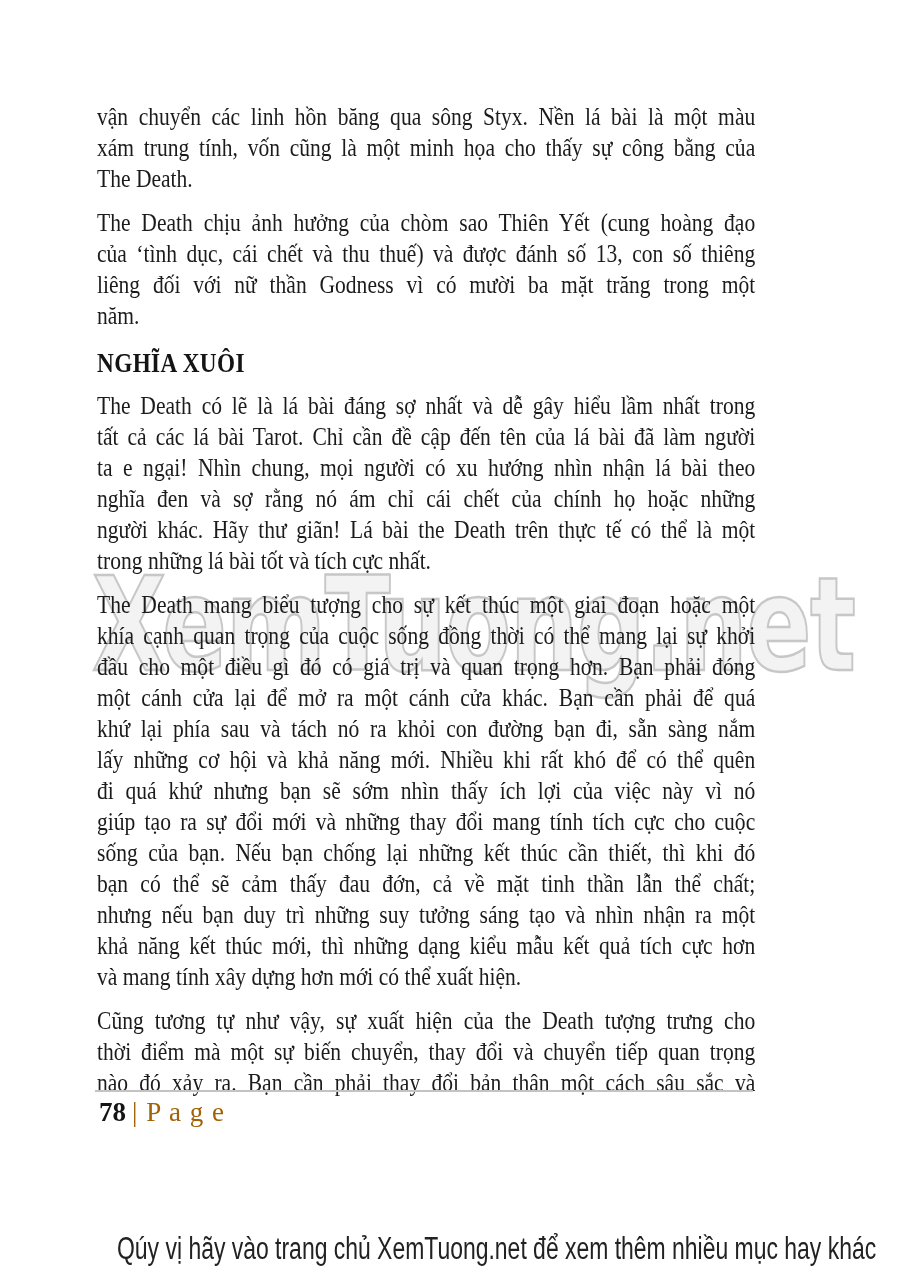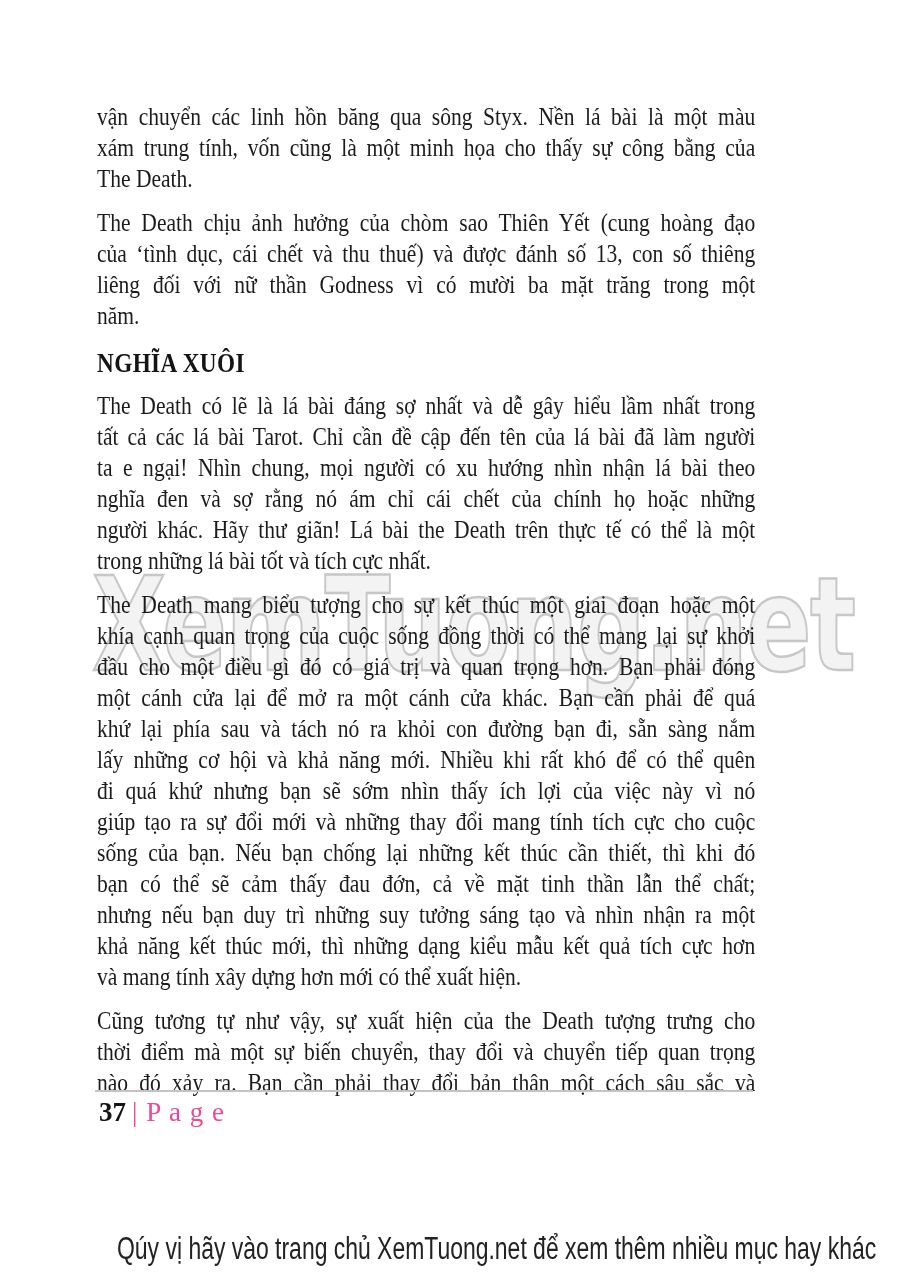--- a/index.html
+++ b/index.html
@@ -78,21 +78,21 @@
     z-index: 2;
     font-size: 27px;
     line-height: 32px;
     white-space: nowrap;
   }
   .page-number {
     font-weight: bold;
     color: #141414;
   }
   .page-word {
-    color: #ec4899;
+    color: #a16207;
     margin-left: 6px;
     letter-spacing: 1px;
   }
   
   .banner {
     position: absolute;
     left: 0;
     top: 1231px;
     width: 900px;
     text-align: center;
@@ -159,18 +159,18 @@
       <div class="ln">Cũng tương tự như vậy, sự xuất hiện của the Death tượng trưng cho</div>
       <div class="ln">thời điểm mà một sự biến chuyển, thay đổi và chuyển tiếp quan trọng</div>
       <div class="ln">nào đó xảy ra. Bạn cần phải thay đổi bản thân một cách sâu sắc và</div>
     </div>
 
   </div>
 
   <div class="footer-divider"></div>
 
   <div class="page-footer">
-    <span class="page-number">37</span><span class="page-word">| P a g e</span>
+    <span class="page-number">78</span><span class="page-word">| P a g e</span>
   </div>
 
   <div class="banner">Qúy vị hãy vào trang chủ XemTuong.net để xem thêm nhiều mục hay khác</div>
 
 </div>
 
 </body></html>

